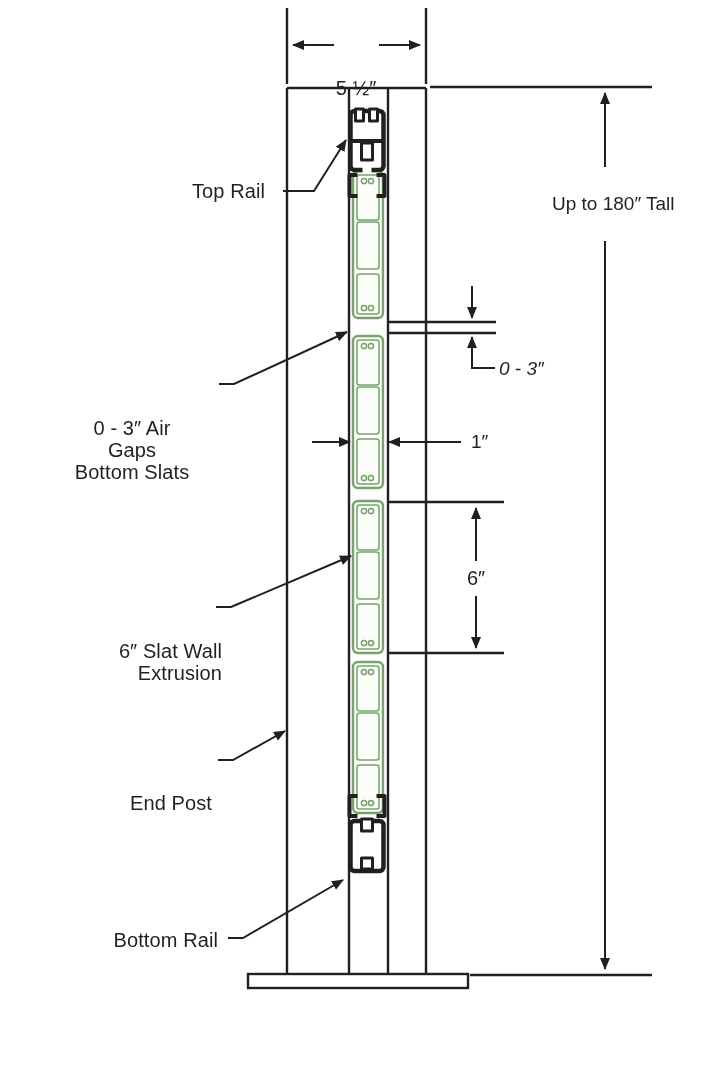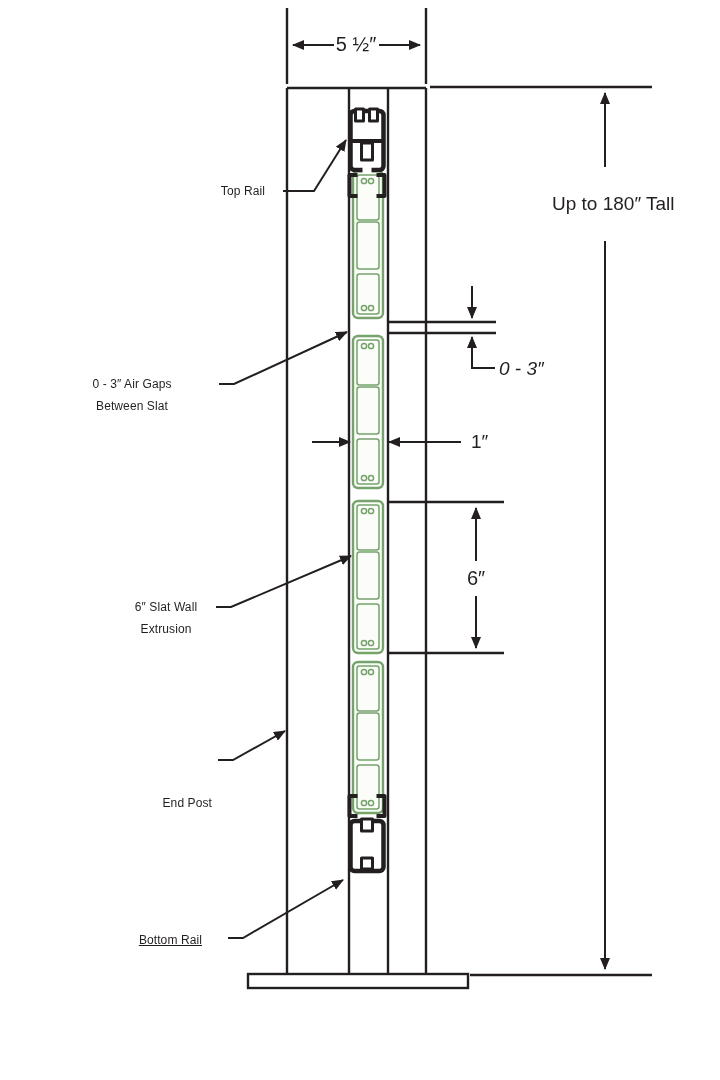--- a/index.html
+++ b/index.html
@@ -17,23 +17,23 @@
   
   .ln{stroke:var(--line);stroke-width:2.4;fill:none;}
   .dim{stroke:var(--line);stroke-width:2;fill:none;}
   .prof{stroke:var(--line);stroke-width:4.5;fill:#fff;stroke-linejoin:round;}
   .prof3{stroke:var(--line);stroke-width:3;fill:#fff;stroke-linejoin:round;}
   .prof4{stroke:var(--line);stroke-width:4;fill:none;stroke-linejoin:round;}
   .so{stroke:var(--slat_outline);stroke-width:2.4;fill:var(--slat_fill);}
   .si{stroke:var(--slat_outline);stroke-width:1.5;fill:none;}
   #arw path{fill:var(--line);}
   
-  .lbl{position:absolute;font-size:12px;line-height:22px;letter-spacing:.1px;}
+  .lbl{position:absolute;font-size:20px;line-height:22px;letter-spacing:.1px;}
   .r{text-align:right;}
-  .c{text-align:center;}
+  .c{text-align:center;margin-top:44px;}
   .dimtxt{position:absolute;font-size:19px;}
 </style>
 </head>
 <body>
 
 <div id="canvas">
 
   <svg id="draw" width="720" height="1080" viewBox="0 0 720 1080">
     <defs>
       <marker id="arw" viewBox="0 0 12 10" refX="11" refY="5" markerWidth="12" markerHeight="10" orient="auto" markerUnits="userSpaceOnUse">
@@ -152,31 +152,31 @@
       <path class="dim" d="M216,607 L231,607 L351,556" marker-end="url(#arw)"></path>
       <path class="dim" d="M218,760 L233,760 L285,731" marker-end="url(#arw)"></path>
       <path class="dim" d="M228,938 L243,938 L343,880" marker-end="url(#arw)"></path>
     </g>
   </svg>
 
   <div class="lbl r" style="left:115px;top:180px;width:150px;">Top Rail</div>
 
   <div class="lbl c" style="left:70px;top:373px;width:124px;">
     <div>0 - 3″ Air Gaps</div>
-    <div>Between Slat</div>
+    <div>Bottom Slats</div>
   </div>
 
-  <div class="lbl c" style="left:110px;top:596px;width:112px;">
+  <div class="lbl c" style="left:110px;top:596px;width:112px;text-align:right;">
     <div>6″ Slat Wall</div>
     <div>Extrusion</div>
   </div>
 
   <div class="lbl r" style="left:112px;top:792px;width:100px;">End Post</div>
 
-  <div class="lbl r" style="left:92px;top:929px;width:110px;text-decoration:underline;">Bottom Rail</div>
+  <div class="lbl r" style="left:108px;top:929px;width:110px;">Bottom Rail</div>
 
   <div class="dimtxt" style="left:552px;top:193px;">Up to 180″ Tall</div>
 
   <div class="dimtxt c" style="left:306px;top:33px;width:100px;font-size:20px;">5 ½″</div>
 
   <div class="dimtxt" style="left:499px;top:358px;font-style:italic;">0 - 3″</div>
 
   <div class="dimtxt" style="left:471px;top:431px;">1″</div>
 
   <div class="dimtxt" style="left:467px;top:567px;font-size:20px;">6″</div>

